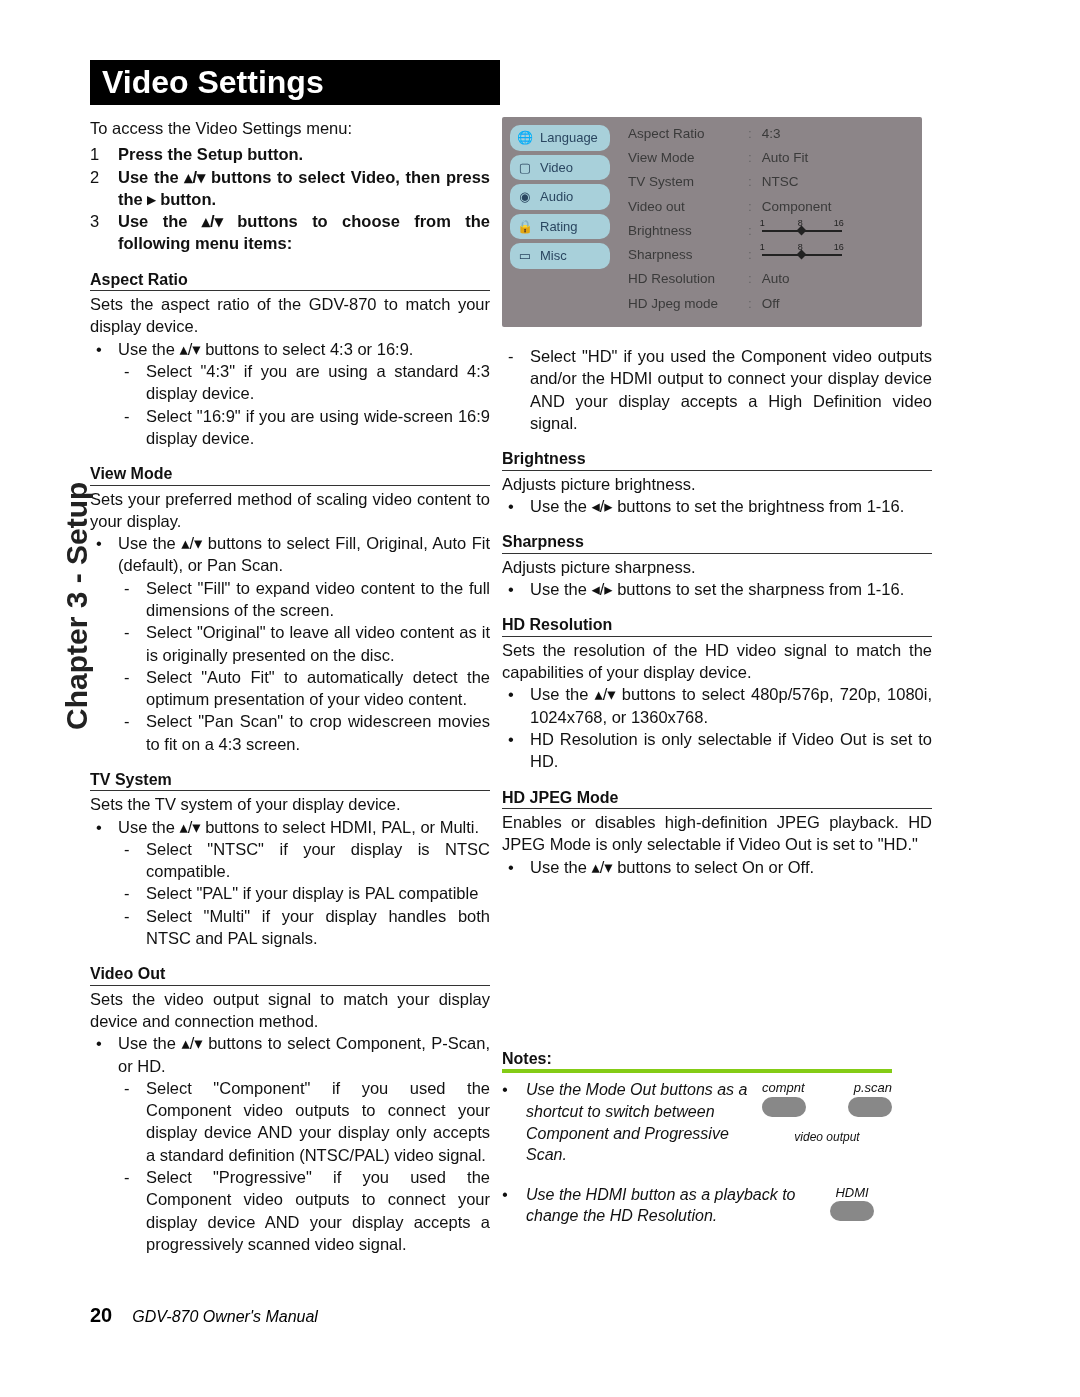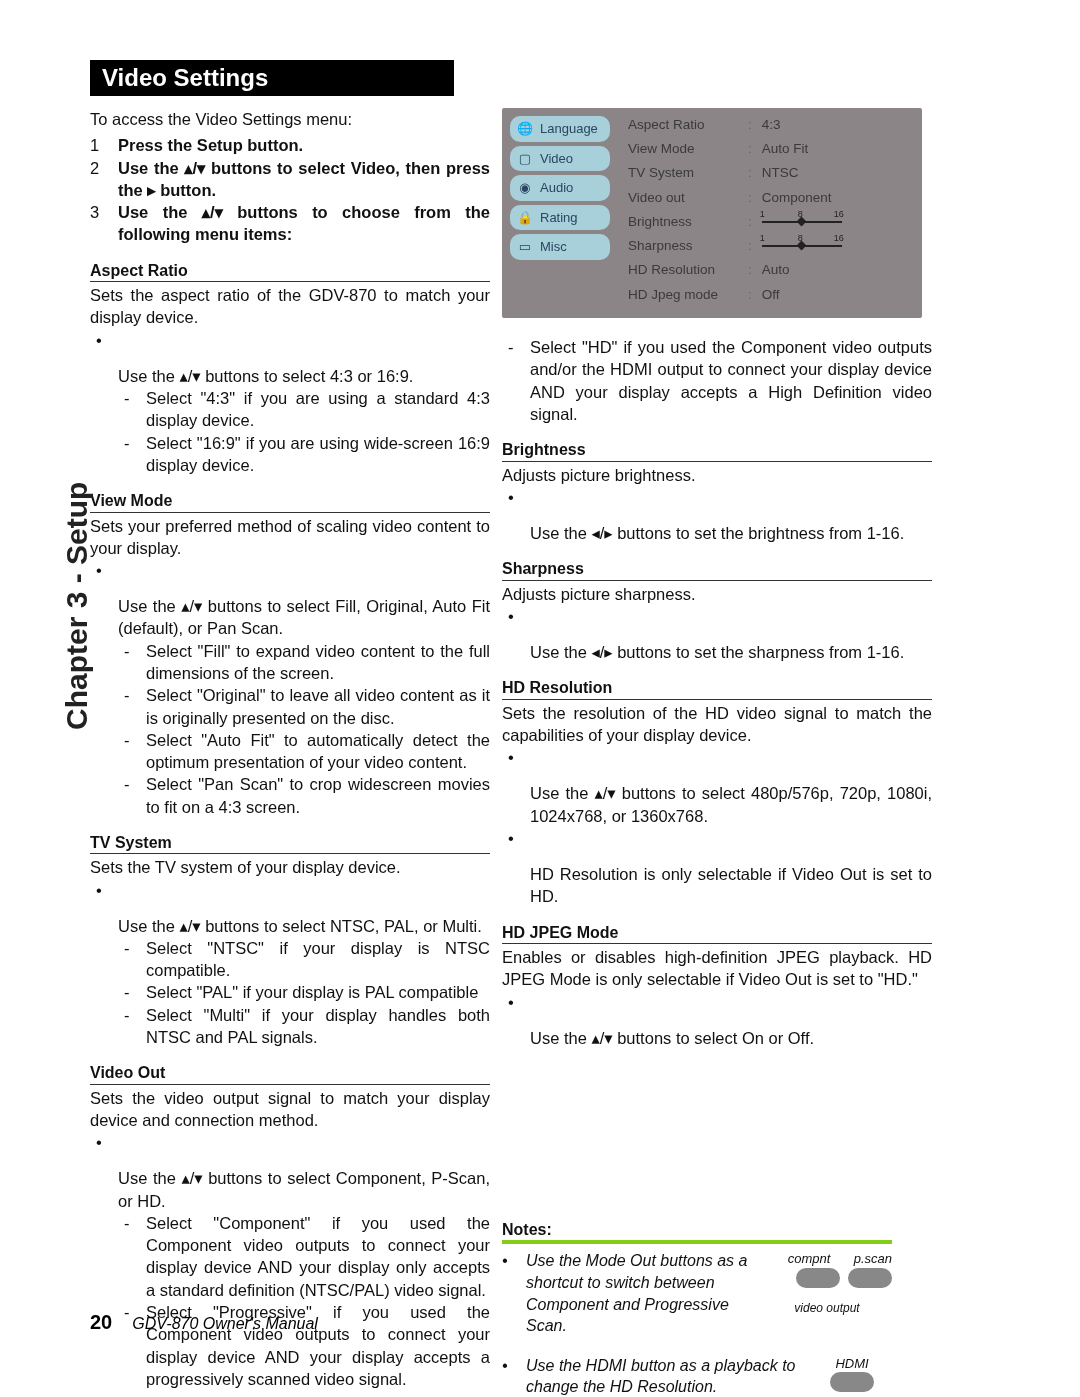--- a/index.html
+++ b/index.html
@@ -25,24 +25,24 @@
     transform: rotate(-90deg);
     transform-origin: left top;
     font-size: 30px;
     font-weight: 700;
     color: #222;
     white-space: nowrap;
   }
   .title-bar {
     background: #000;
     color: #fff;
-    font-size: 24px;
+    font-size: 32px;
     font-weight: 600;
     padding: 4px 12px;
-    width: 364px;
+    width: 410px;
     margin-bottom: 12px;
   }
   .columns {
     display: flex;
     gap: 12px;
   }
   .col {
     width: 400px;
     font-size: 16.5px;
     line-height: 1.35;
@@ -57,21 +57,21 @@
     font-weight: 700;
     border-bottom: 1px solid #333;
     margin-top: 14px;
     margin-bottom: 2px;
     font-size: 16px;
   }
   .desc { text-align: justify; }
   ul.bul { list-style: none; padding: 0; }
   ul.bul > li { display: flex; }
   ul.bul > li::before { content: "•"; width: 22px; flex-shrink: 0; padding-left: 6px; }
-  ul.bul > li > span { flex: 1; text-align: justify; margin-top: 36px; }
+  ul.bul > li > span { flex: 1; text-align: justify; }
   ul.dash { list-style: none; padding: 0; margin-left: 28px; }
   ul.dash > li { display: flex; }
   ul.dash > li::before { content: "-"; width: 22px; flex-shrink: 0; padding-left: 6px; }
   ul.dash > li > span { flex: 1; text-align: justify; }
   
   .osd {
     background: #8c8588;
     border-radius: 2px;
     width: 420px;
     height: 210px;
@@ -114,23 +114,23 @@
   }
   .notes-box {
     margin-top: 170px;
     width: 390px;
     font-size: 16px;
   }
   .note-item { display:flex; gap:10px; margin-bottom: 18px; font-style: italic; }
   .note-item .btxt { flex:1; }
   .note-item .nicon { width:130px; flex-shrink:0; text-align:center; font-style: italic; font-size:13px; }
   .pill { display:inline-block; background:#888; border-radius:10px; width:44px; height:20px; }
-  .row2 { display:flex; gap:8px; justify-content:flex-end; }
+  .row2 { display:flex; gap:8px; justify-content:space-between; }
   .vlabel { font-size:12px; font-style: italic; margin-top:12px; }
-  .footer { position:absolute; bottom: 26px; left:0; display:flex; align-items:baseline; gap:20px; }
+  .footer { position:absolute; bottom: 33px; left:0; display:flex; align-items:baseline; gap:20px; }
   .pagenum { font-weight:700; font-size:20px; }
   .manual { font-style: italic; font-size:16px; }
 </style>
 </head>
 <body>
 
 <div class="page">
   <div class="sidebar-label">Chapter 3 - Setup</div>
   <div class="title-bar">Video Settings</div>
 
@@ -188,21 +188,21 @@
           </li>
         <li>
             <span>Select "Pan Scan" to crop widescreen movies to fit on a 4:3 screen.</span>
           </li>
       </ul>
 
       <div class="subhead">TV System</div>
       <div class="desc">Sets the TV system of your display device.</div>
       <ul class="bul">
           <li>
-            <span>Use the ▴/▾ buttons to select NTSC, PAL, or Multi.</span>
+            <span>Use the ▴/▾ buttons to select HDMI, PAL, or Multi.</span>
           </li>
         </ul>
       <ul class="dash">
         <li>
             <span>Select "NTSC" if your display is NTSC compatible.</span>
           </li>
         <li>
             <span>Select "PAL" if your display is PAL compatible</span>
           </li>
         <li>

